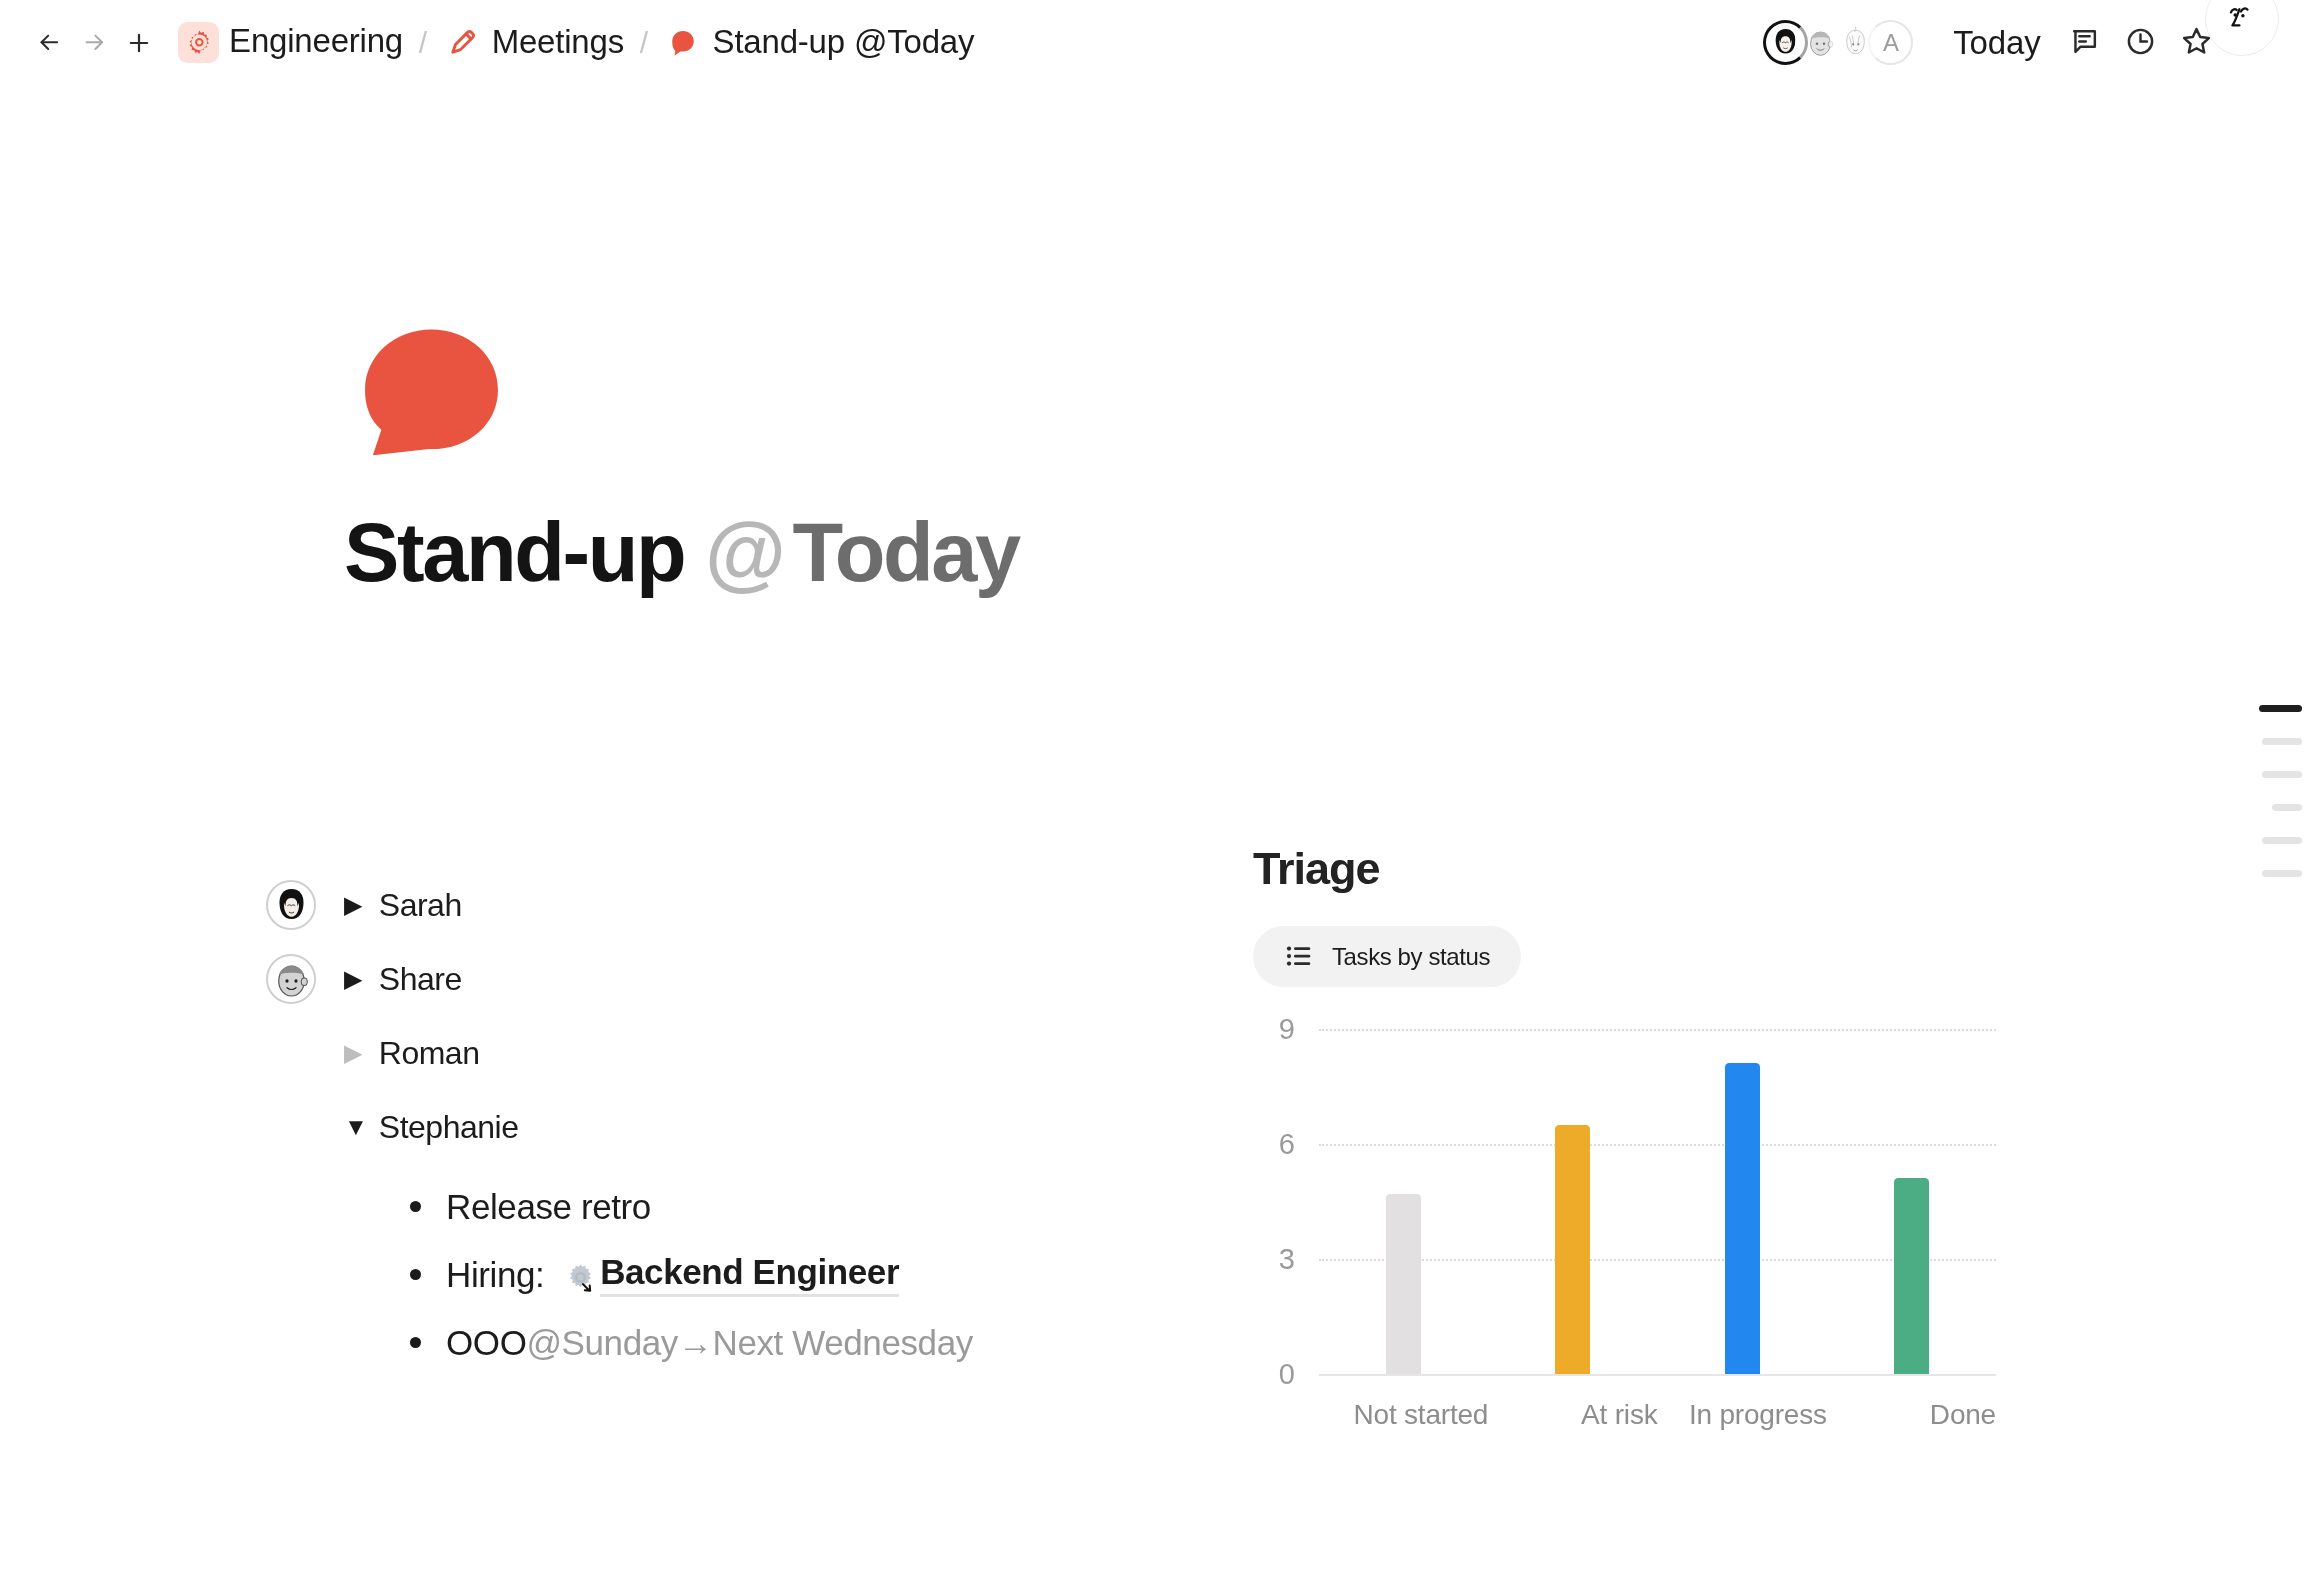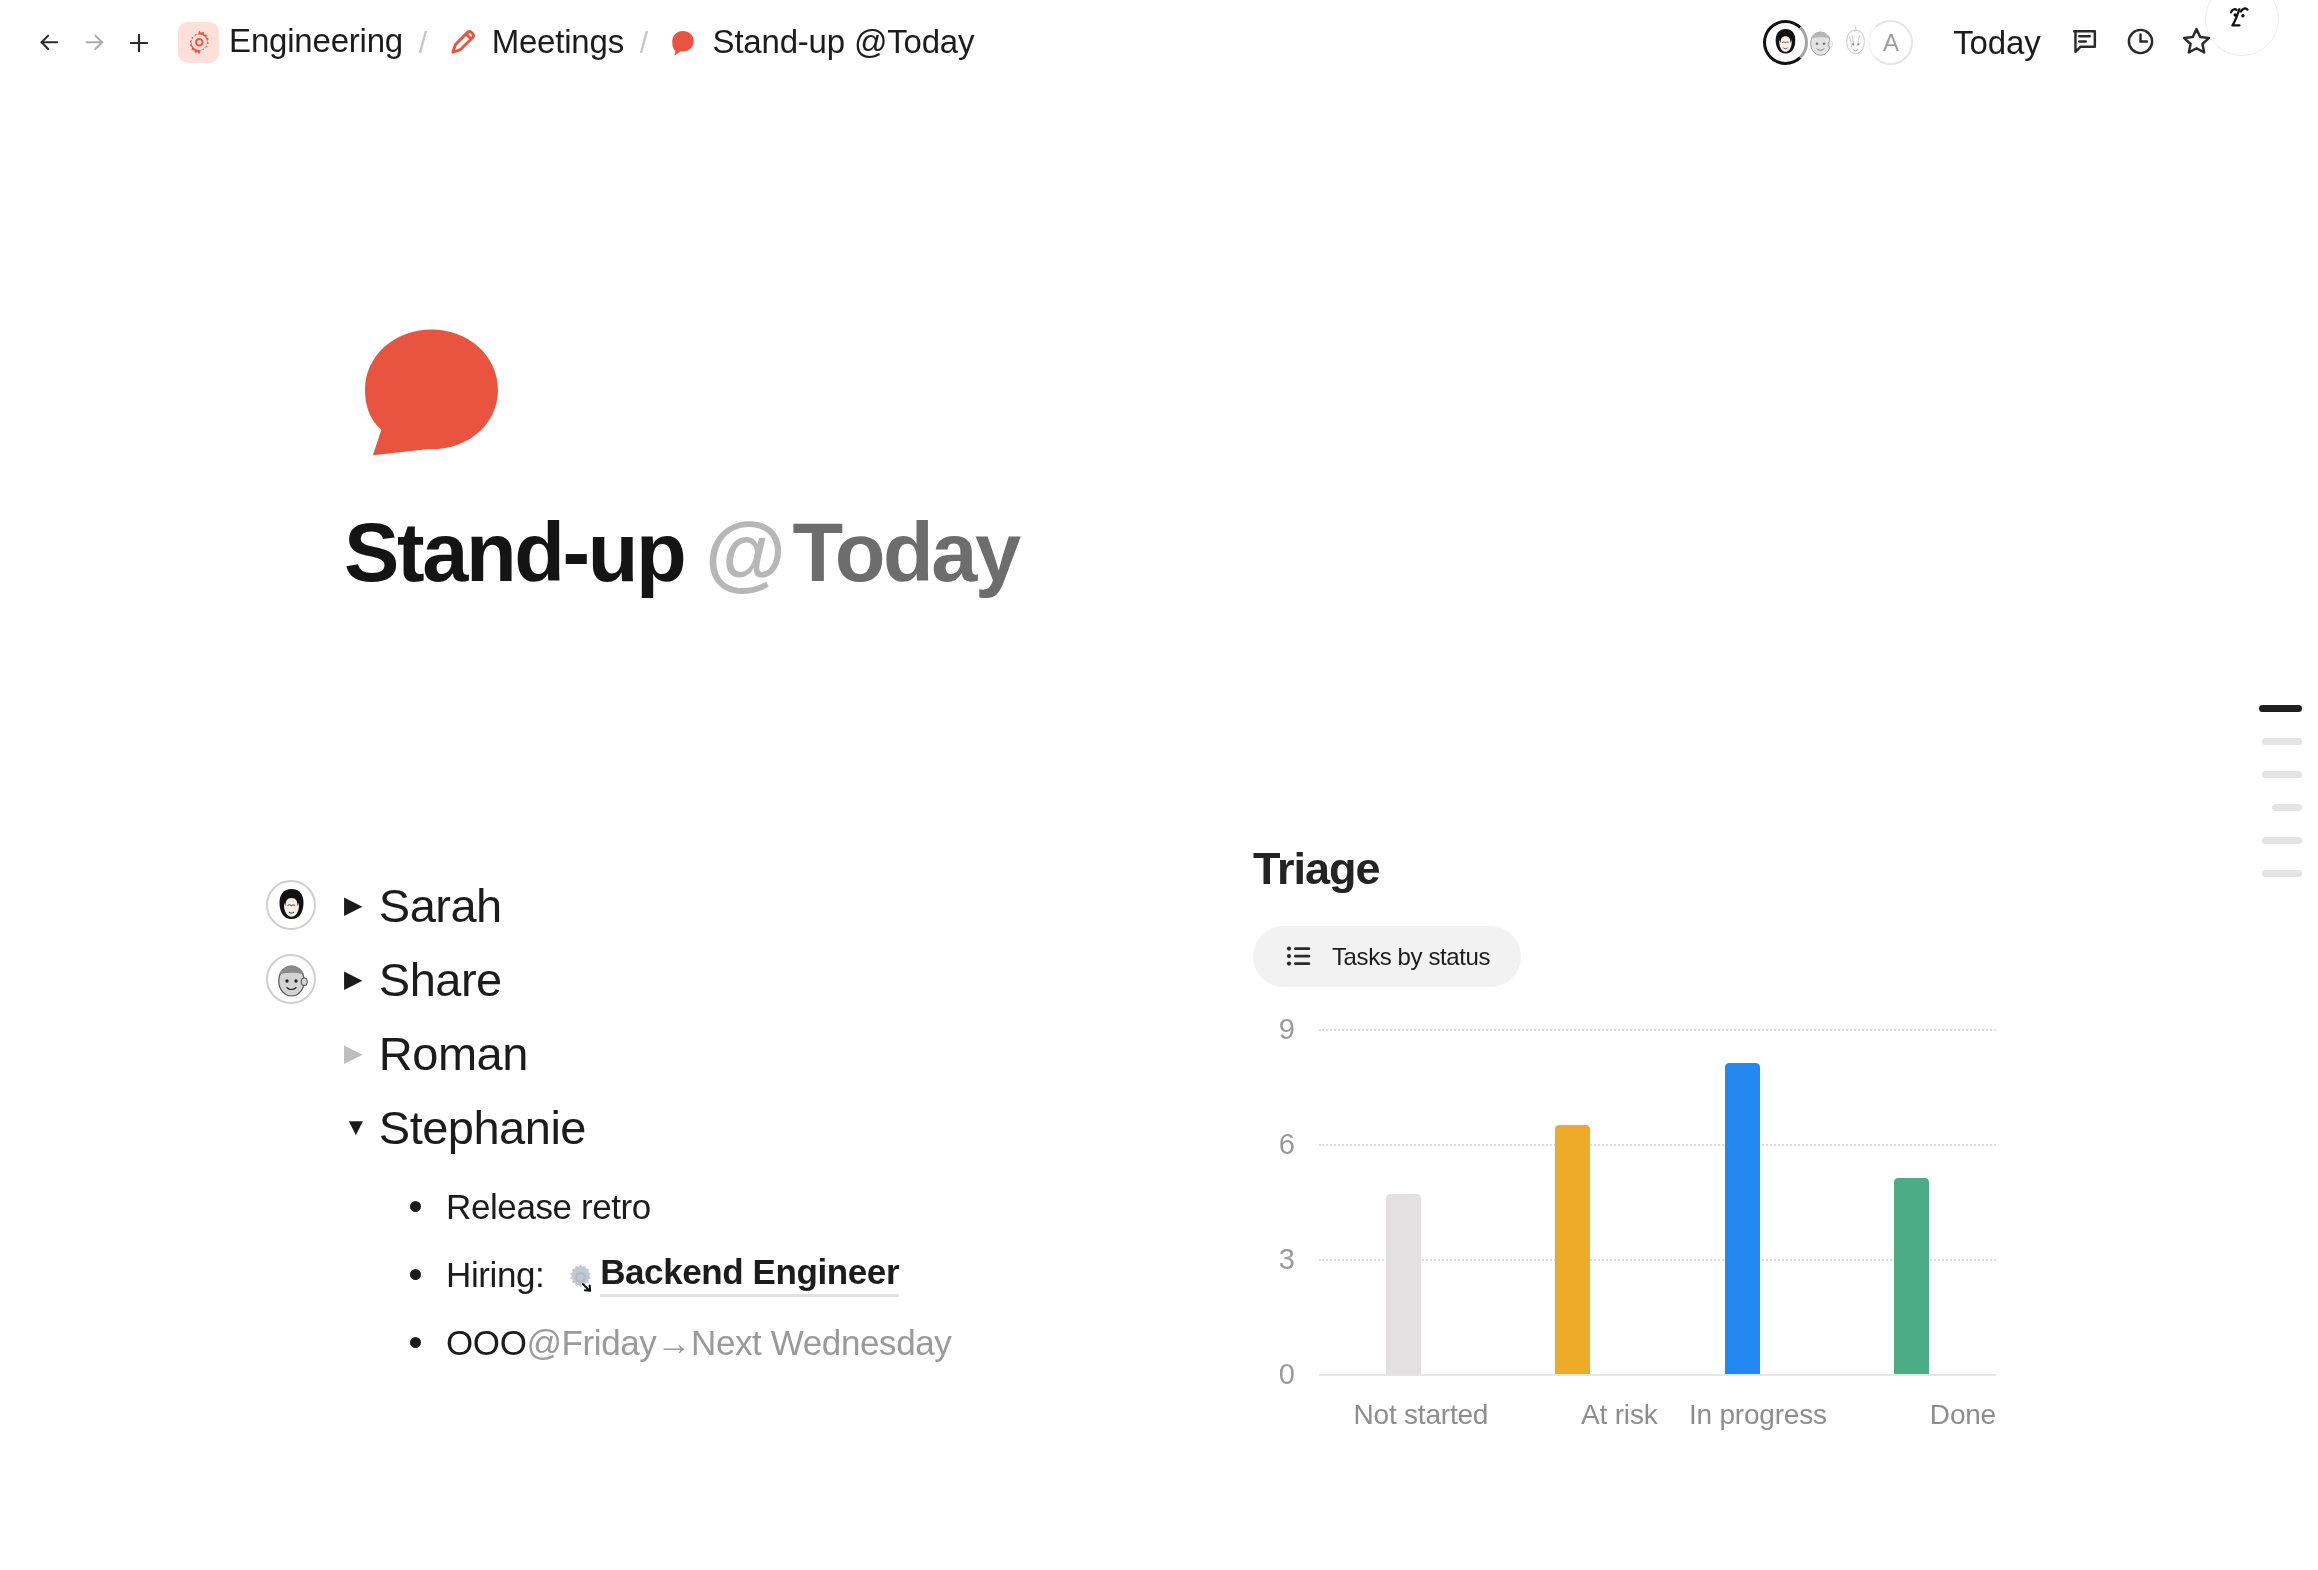--- a/index.html
+++ b/index.html
@@ -82,21 +82,21 @@
   .person-row{
     display:flex; align-items:center; height:74px; position:relative;
   }
   .person-avatar{
     position:absolute; left:-78px; top:50%; transform:translateY(-50%);
     width:50px;height:50px;border-radius:50%;border:2.4px solid #cfcfcf;
     overflow:hidden;background:#fff; display:flex;align-items:center;justify-content:center;
   }
   .tri{ width:30px; text-align:left; font-size:24px; color:#1b1b1b; flex:none; }
   .tri.muted{ color:#bdbdbd; }
-  .person-name{ font-size:47px; color:#1c1c1c; letter-spacing:-0.5px; margin-left:4.8px;}
+  .person-name{ font-size:32px; color:#1c1c1c; letter-spacing:-0.5px; margin-left:4.8px;}
 
   .sub-list{ margin-left:66px; margin-top:8.5px; }
   .sub-item{
     display:flex; align-items:center; height:68px; font-size:35px; color:#1c1c1c;
     letter-spacing:-0.4px;
   }
   .dot{
     width:11px;height:11px;border-radius:50%;background:#1b1b1b;flex:none;margin-right:25px;
   }
   .muted-txt{ color:#9a9a9a; }
@@ -370,21 +370,21 @@
               <path d="M12 1.2l1.5 2 2.4-1 .5 2.5 2.6.2-.6 2.5 2.2 1.2-1.5 2 1.5 2-2.2 1.2.6 2.5-2.6.2-.5 2.5-2.4-1-1.5 2-1.5-2-2.4 1-.5-2.5-2.6-.2.6-2.5-2.2-1.2 1.5-2-1.5-2L5.5 7.4l-.6-2.5 2.6-.2.5-2.5 2.4 1 1.6-2z" fill="#b9c0c8" opacity=".85"></path>
               <path d="M14 17.5l5.2 5.2M19.6 18.6l.4 4.4-4.4-.4" stroke="#111" stroke-width="1.7" fill="none" stroke-linecap="round" stroke-linejoin="round"></path>
             </svg>
           </span>
           <span class="link-chip">Backend Engineer</span>
         </div>
 
         <div class="sub-item">
           <span class="dot"></span>
           <span>OOO </span>
-          <span class="muted-txt">@Friday</span>
+          <span class="muted-txt">@Sunday</span>
           <span class="muted-txt"> → </span>
           <span class="muted-txt">Next Wednesday</span>
         </div>
       </div>
     </div>
   </div>
 
   <div class="col-right">
     <div class="h2">Triage</div>
 

